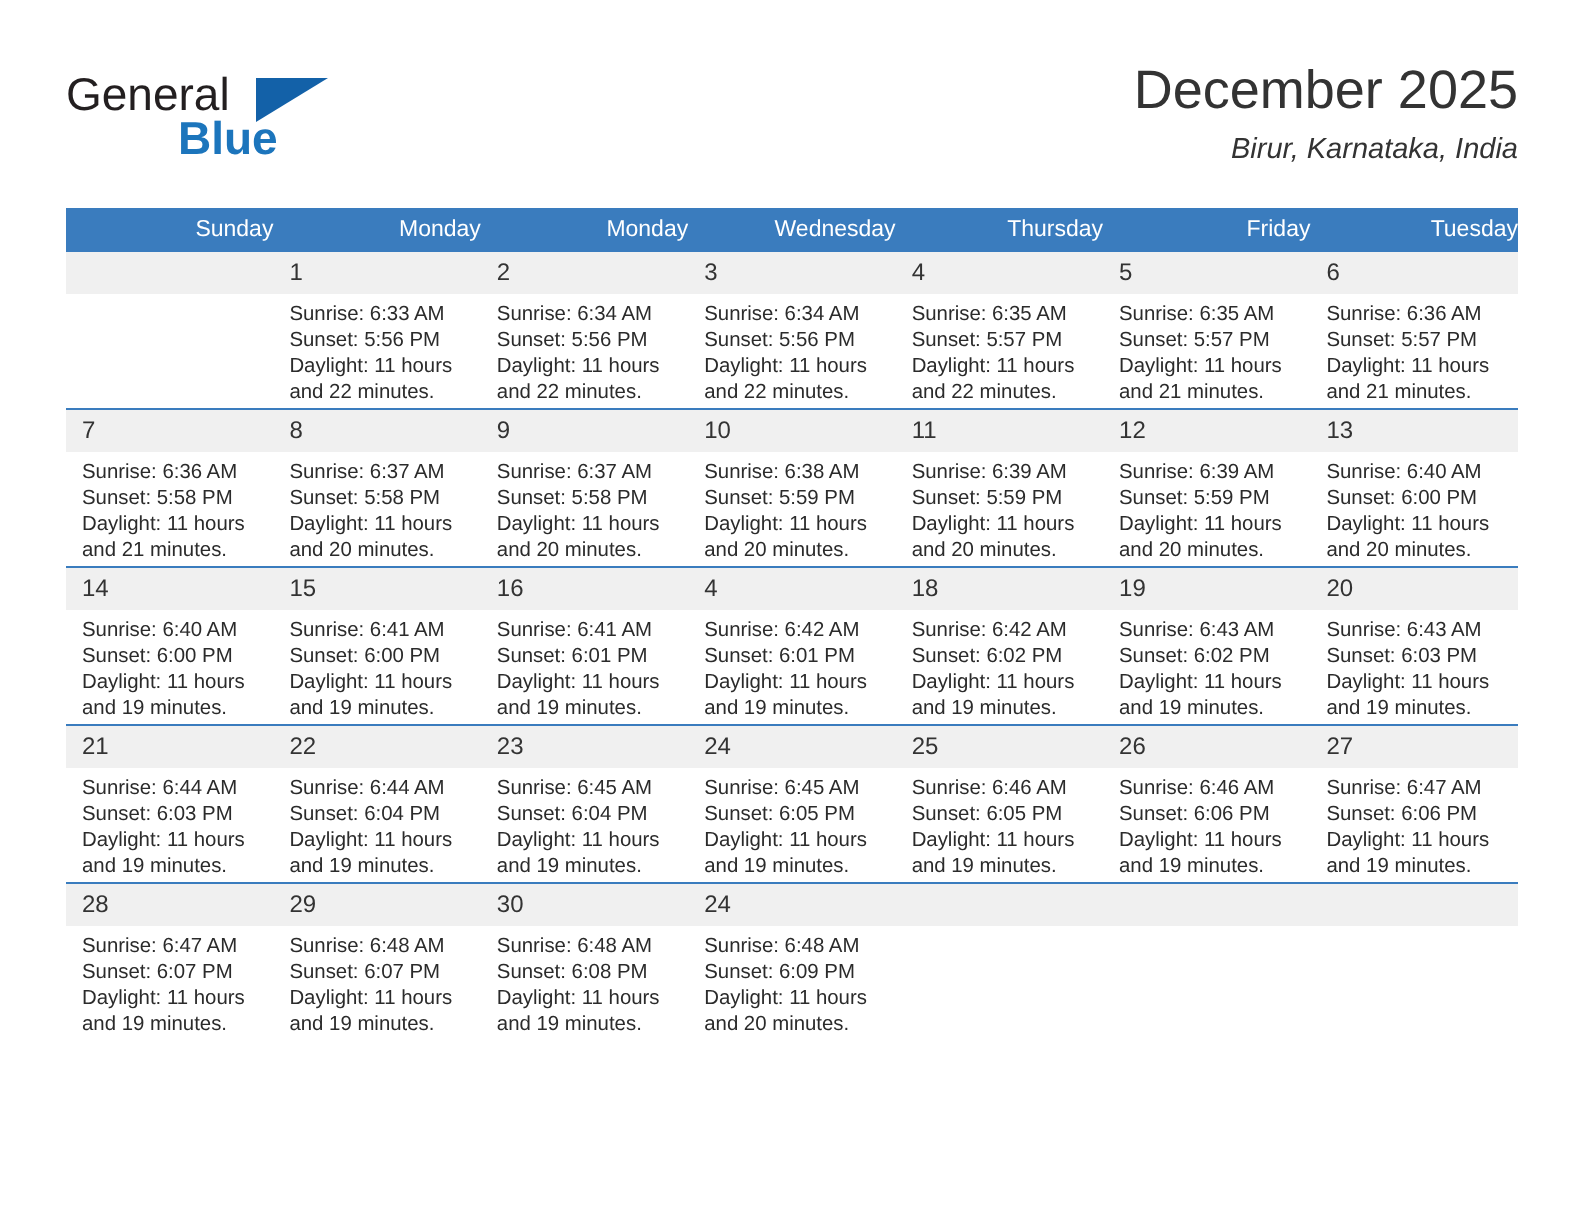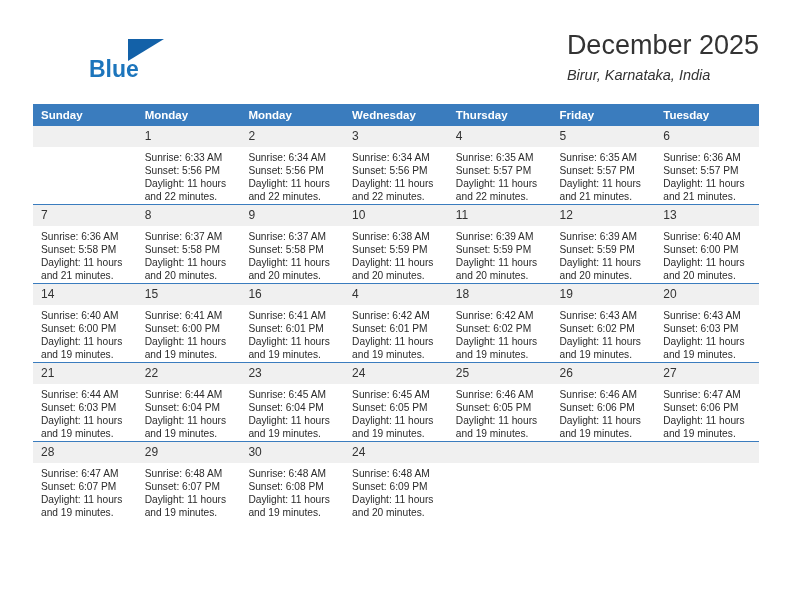--- a/index.html
+++ b/index.html
@@ -61,21 +61,21 @@
     width: 0;
     height: 0;
     border-left: 36px solid #1361a8;
     border-bottom: 22px solid transparent;
   }
 
   .title-block {
     position: absolute;
     right: 0;
     top: 0;
-    text-align: left;
+    text-align: right;
   }
   .month-title {
     font-size: 27px;
     color: #333333;
     line-height: 34px;
     white-space: nowrap;
   }
   .location {
     font-size: 14.5px;
     color: #333333;
@@ -91,22 +91,22 @@
     left: 33px;
     top: 104px;
     width: 726px;
     border-collapse: collapse;
     table-layout: fixed;
   }
   .calendar th {
     background: #3a7cbe;
     color: #ffffff;
     font-size: 11.5px;
-    font-weight: bold;
-    text-align: left;
+    font-weight: normal;
+    text-align: right;
     padding: 5px 0 5px 8px;
     height: 11px;
     border: none;
   }
   .calendar td {
     vertical-align: top;
     padding: 0;
     border: none;
     border-top: 1px solid #3a7cbe;
     width: 103.71px;
@@ -142,20 +142,21 @@
   }
 </style>
 </head>
 <body>
 
 <div class="page">
 
   <div class="header">
 
     <div class="brand">
+      <span class="brand-general">General</span>
       <span class="brand-triangle"></span>
       <span class="brand-blue">Blue</span>
     </div>
 
     <div class="title-block">
       <div class="month-title">December 2025</div>
       <div class="location">Birur, Karnataka, India</div>
     </div>
 
   </div>

